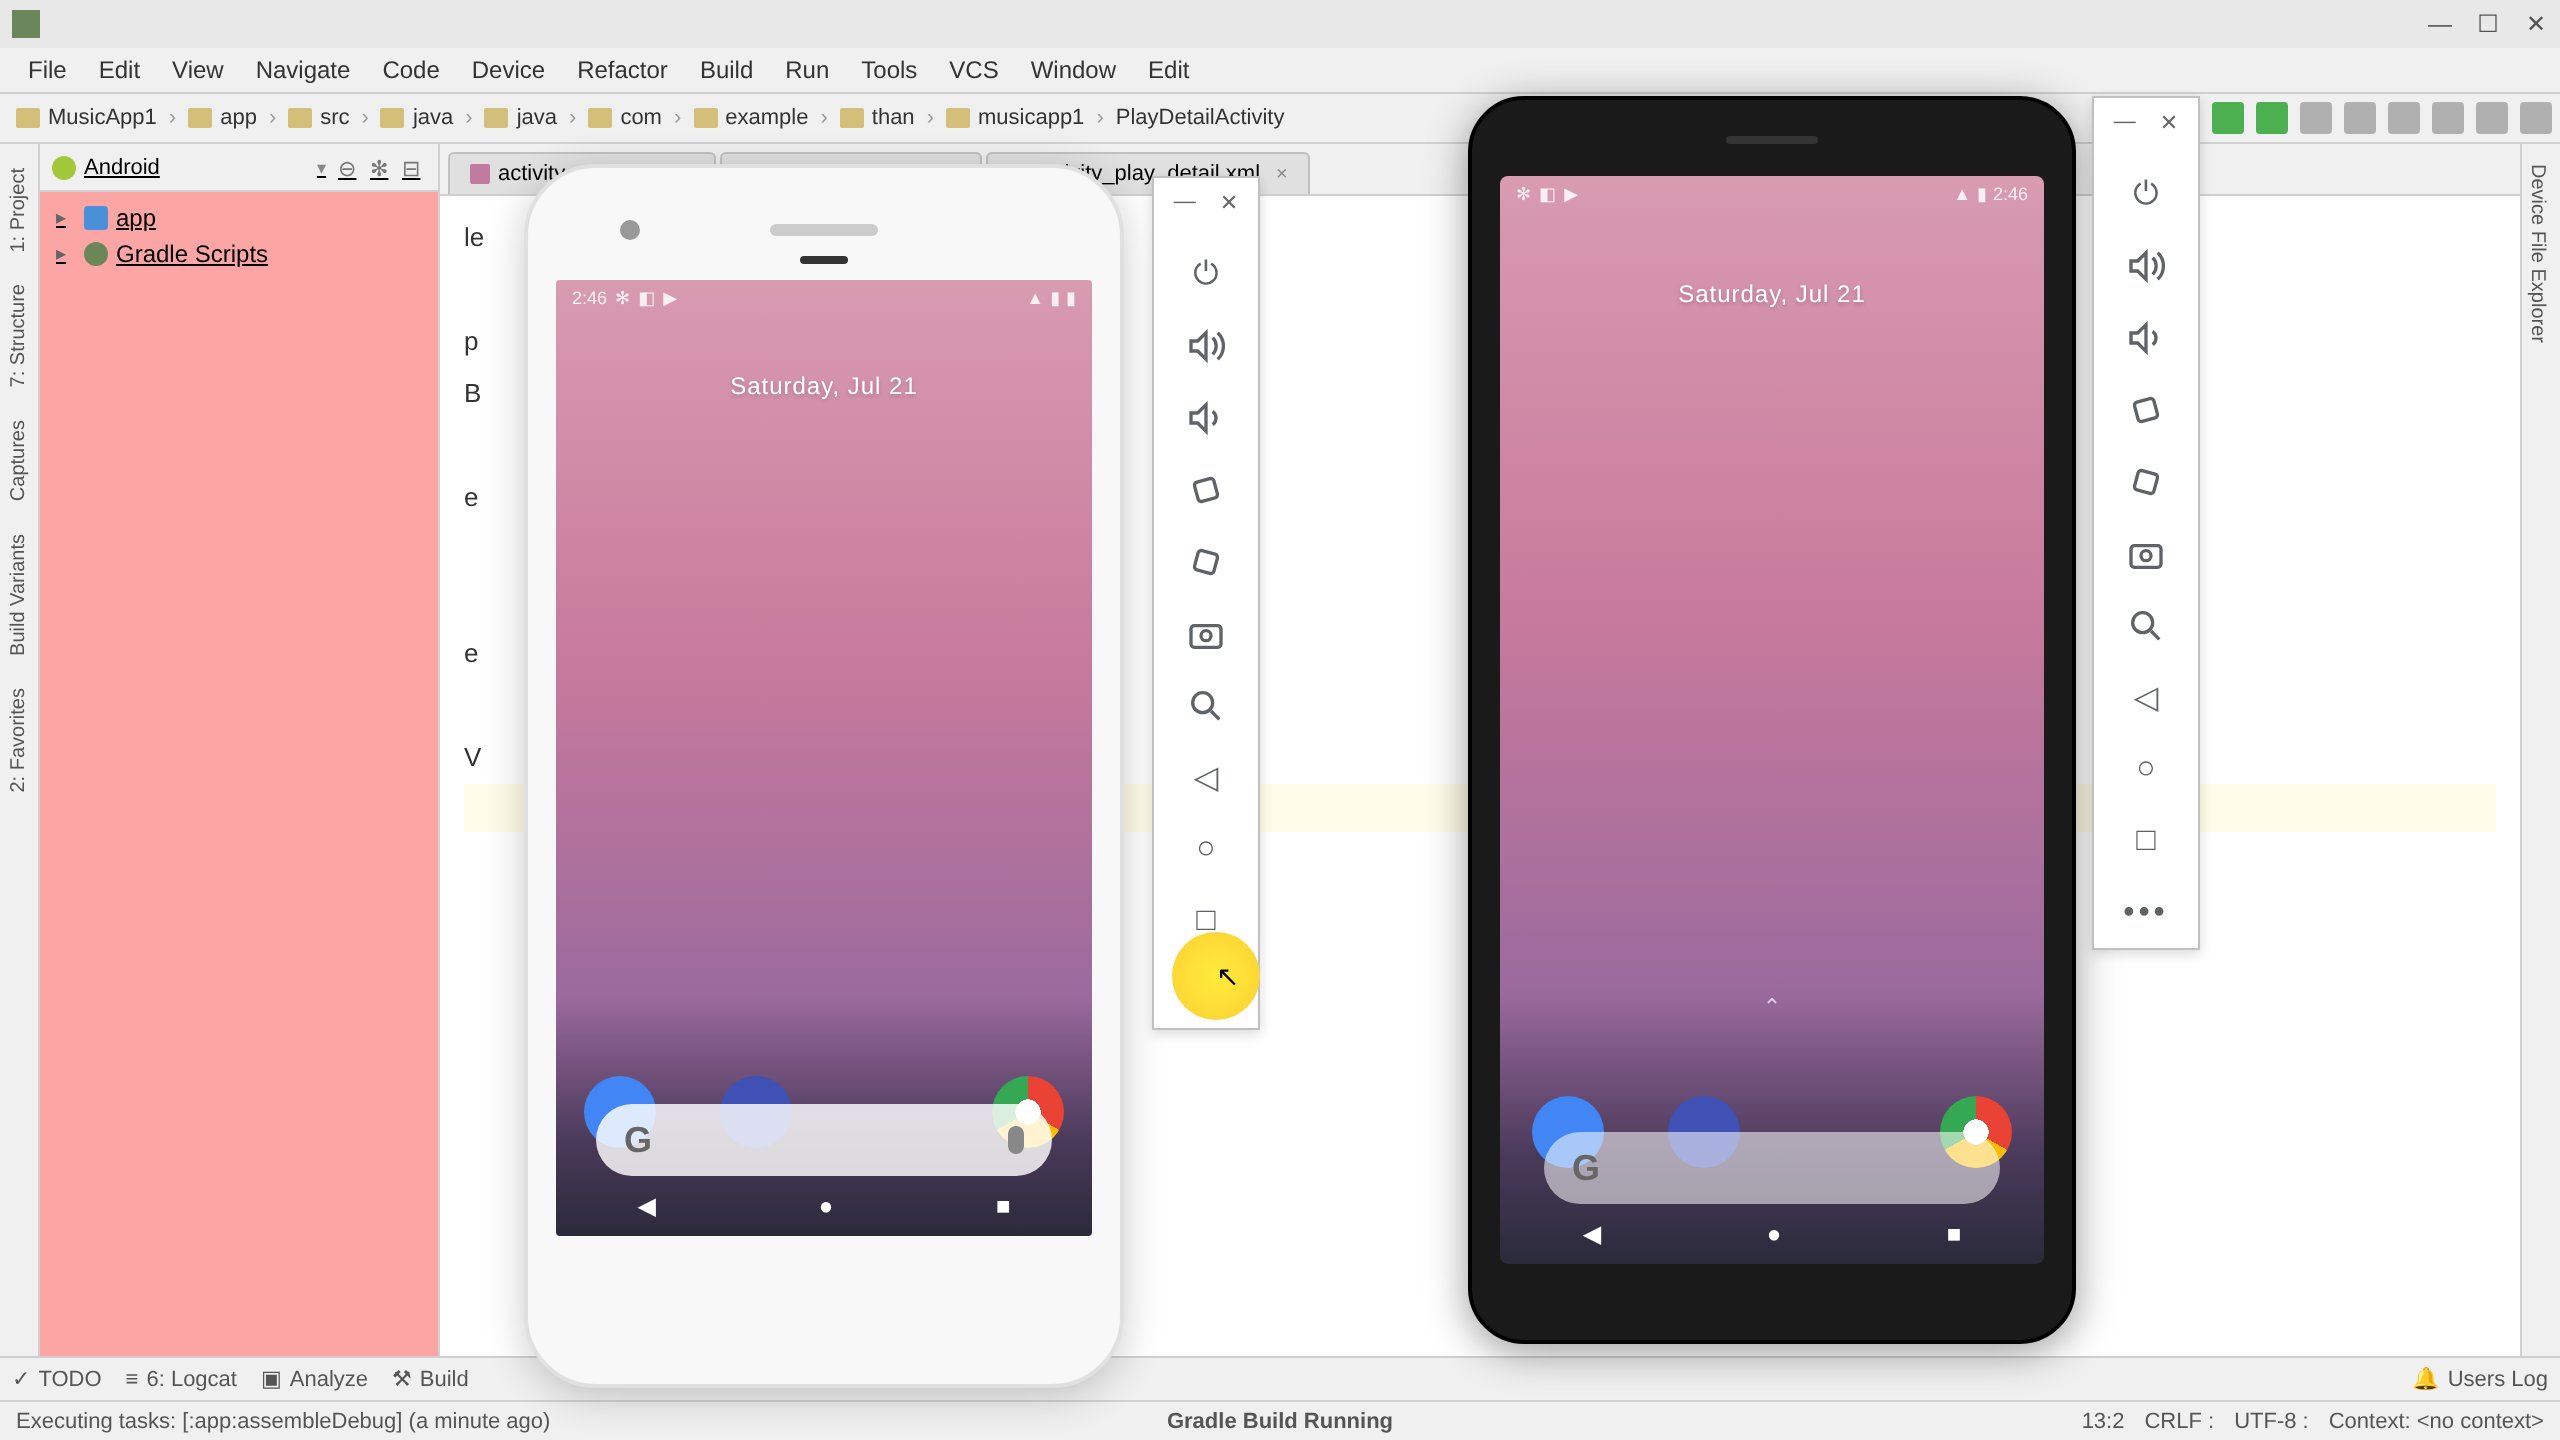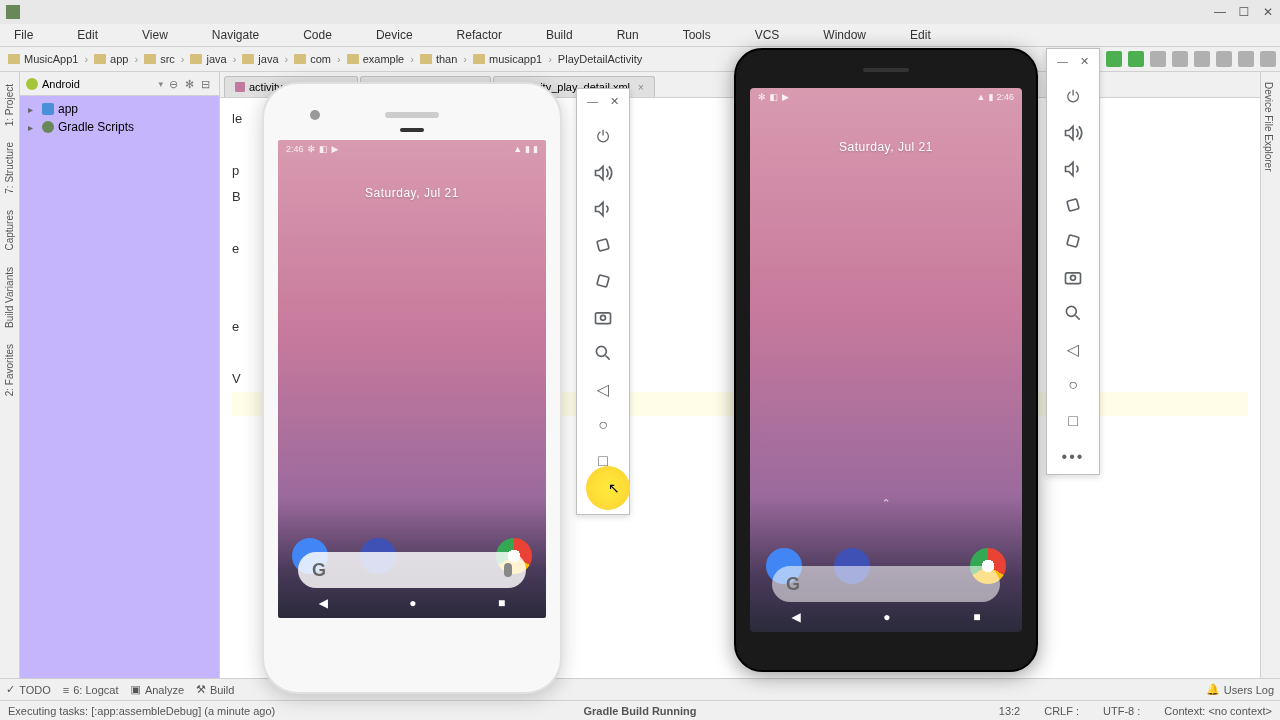--- a/index.html
+++ b/index.html
@@ -5,40 +5,40 @@
 * { margin: 0; padding: 0; box-sizing: border-box; font-family: "Segoe UI", Arial, sans-serif; }
 body { width: 1280px; height: 720px; background: #f0f0f0; overflow: hidden; position: relative; }
 
 
 .titlebar { height: 24px; background: #e8e8e8; display: flex; align-items: center; padding: 0 6px; font-size: 11px; color: #333; }
 .titlebar .icon { width: 14px; height: 14px; background: #6a8759; margin-right: 6px; }
 .titlebar-buttons { margin-left: auto; display: flex; gap: 12px; }
 .titlebar-buttons span { width: 12px; height: 12px; display: inline-block; color: #555; font-size: 12px; line-height: 12px; text-align: center; }
 
 
-.menubar { height: 22px; background: #f0f0f0; display: flex; align-items: center; padding: 0 6px; font-size: 12px; color: #333; gap: 28px; }
+.menubar { height: 22px; background: #f0f0f0; display: flex; align-items: center; padding: 0 6px; font-size: 12px; color: #333; }
 .menubar span { padding: 0 8px; cursor: default; }
 
 
 .toolbar-row { height: 26px; background: #f0f0f0; display: flex; align-items: center; padding: 0 4px; border-top: 1px solid #d0d0d0; border-bottom: 1px solid #d0d0d0; font-size: 11px; color: #333; }
 .breadcrumb-item { display: flex; align-items: center; gap: 4px; padding: 0 4px; }
 .folder-icon { width: 12px; height: 10px; background: #d4c07a; border-radius: 1px; }
 .bc-sep { color: #999; padding: 0 2px; }
 .toolbar-icons { margin-left: auto; display: flex; gap: 6px; align-items: center; }
 .tb-icon { width: 16px; height: 16px; background: #b0b0b0; border-radius: 2px; }
 
 
 .main-area { display: flex; height: 620px; }
 
 
 .left-gutter { width: 20px; background: #f0f0f0; border-right: 1px solid #d0d0d0; display: flex; flex-direction: column; align-items: center; padding-top: 4px; }
 .gutter-tab { writing-mode: vertical-rl; transform: rotate(180deg); font-size: 10px; padding: 8px 2px; color: #555; display: flex; align-items: center; gap: 4px; }
 
 
-.project-panel { width: 200px; background: #c4b5fd; border-right: 1px solid #d0d0d0; }
+.project-panel { width: 200px; background: #fca5a5; border-right: 1px solid #d0d0d0; text-decoration: underline; }
 .project-header { height: 24px; background: #f0f0f0; border-bottom: 1px solid #d0d0d0; display: flex; align-items: center; padding: 0 6px; font-size: 11px; }
 .android-icon { width: 12px; height: 12px; background: #a4c639; border-radius: 50%; margin-right: 4px; }
 .project-header .dd { margin-left: auto; font-size: 9px; color: #888; }
 .project-header .hdr-icons { display: flex; gap: 4px; margin-left: 6px; }
 .project-header .hdr-icons span { width: 12px; height: 12px; display: inline-block; color: #777; font-size: 11px; }
 .tree { padding: 4px 0; font-size: 12px; }
 .tree-row { display: flex; align-items: center; padding: 2px 8px; gap: 4px; }
 .tree-expand { font-size: 10px; color: #666; width: 10px; }
 .module-icon { width: 12px; height: 12px; background: #4a90d9; border-radius: 2px; }
 .gradle-icon { width: 12px; height: 12px; background: #6a8759; border-radius: 50%; }
@@ -112,21 +112,21 @@
 
 
 .cursor-highlight { position: absolute; top: 466px; left: 586px; width: 44px; height: 44px; background: radial-gradient(circle, #ffeb3b 0%, #fdd835 70%, rgba(253,216,53,0) 100%); border-radius: 50%; z-index: 70; }
 .cursor-arrow { position: absolute; top: 480px; left: 608px; font-size: 14px; z-index: 71; color: #000; }
 
 
 .bottom-tabs { position: absolute; bottom: 20px; left: 0; right: 0; height: 22px; background: #f0f0f0; border-top: 1px solid #d0d0d0; display: flex; align-items: center; padding: 0 6px; font-size: 11px; color: #555; gap: 12px; }
 .bottom-tabs .btab { display: flex; align-items: center; gap: 4px; }
 .status-bar { position: absolute; bottom: 0; left: 0; right: 0; height: 20px; background: #f0f0f0; border-top: 1px solid #d0d0d0; display: flex; align-items: center; padding: 0 8px; font-size: 11px; color: #555; }
 .status-bar .sb-center { position: absolute; left: 50%; transform: translateX(-50%); font-weight: bold; }
-.status-bar .sb-right { margin-left: auto; display: flex; gap: 24px; }
+.status-bar .sb-right { margin-left: auto; display: flex; gap: 10px; }
 .et-dots { letter-spacing: 2px; }
 </style>
 </head>
 <body>
 
 <div class="titlebar">
   <span class="icon"></span>
   <div class="titlebar-buttons">
     <span>—</span>
     <span>☐</span>

